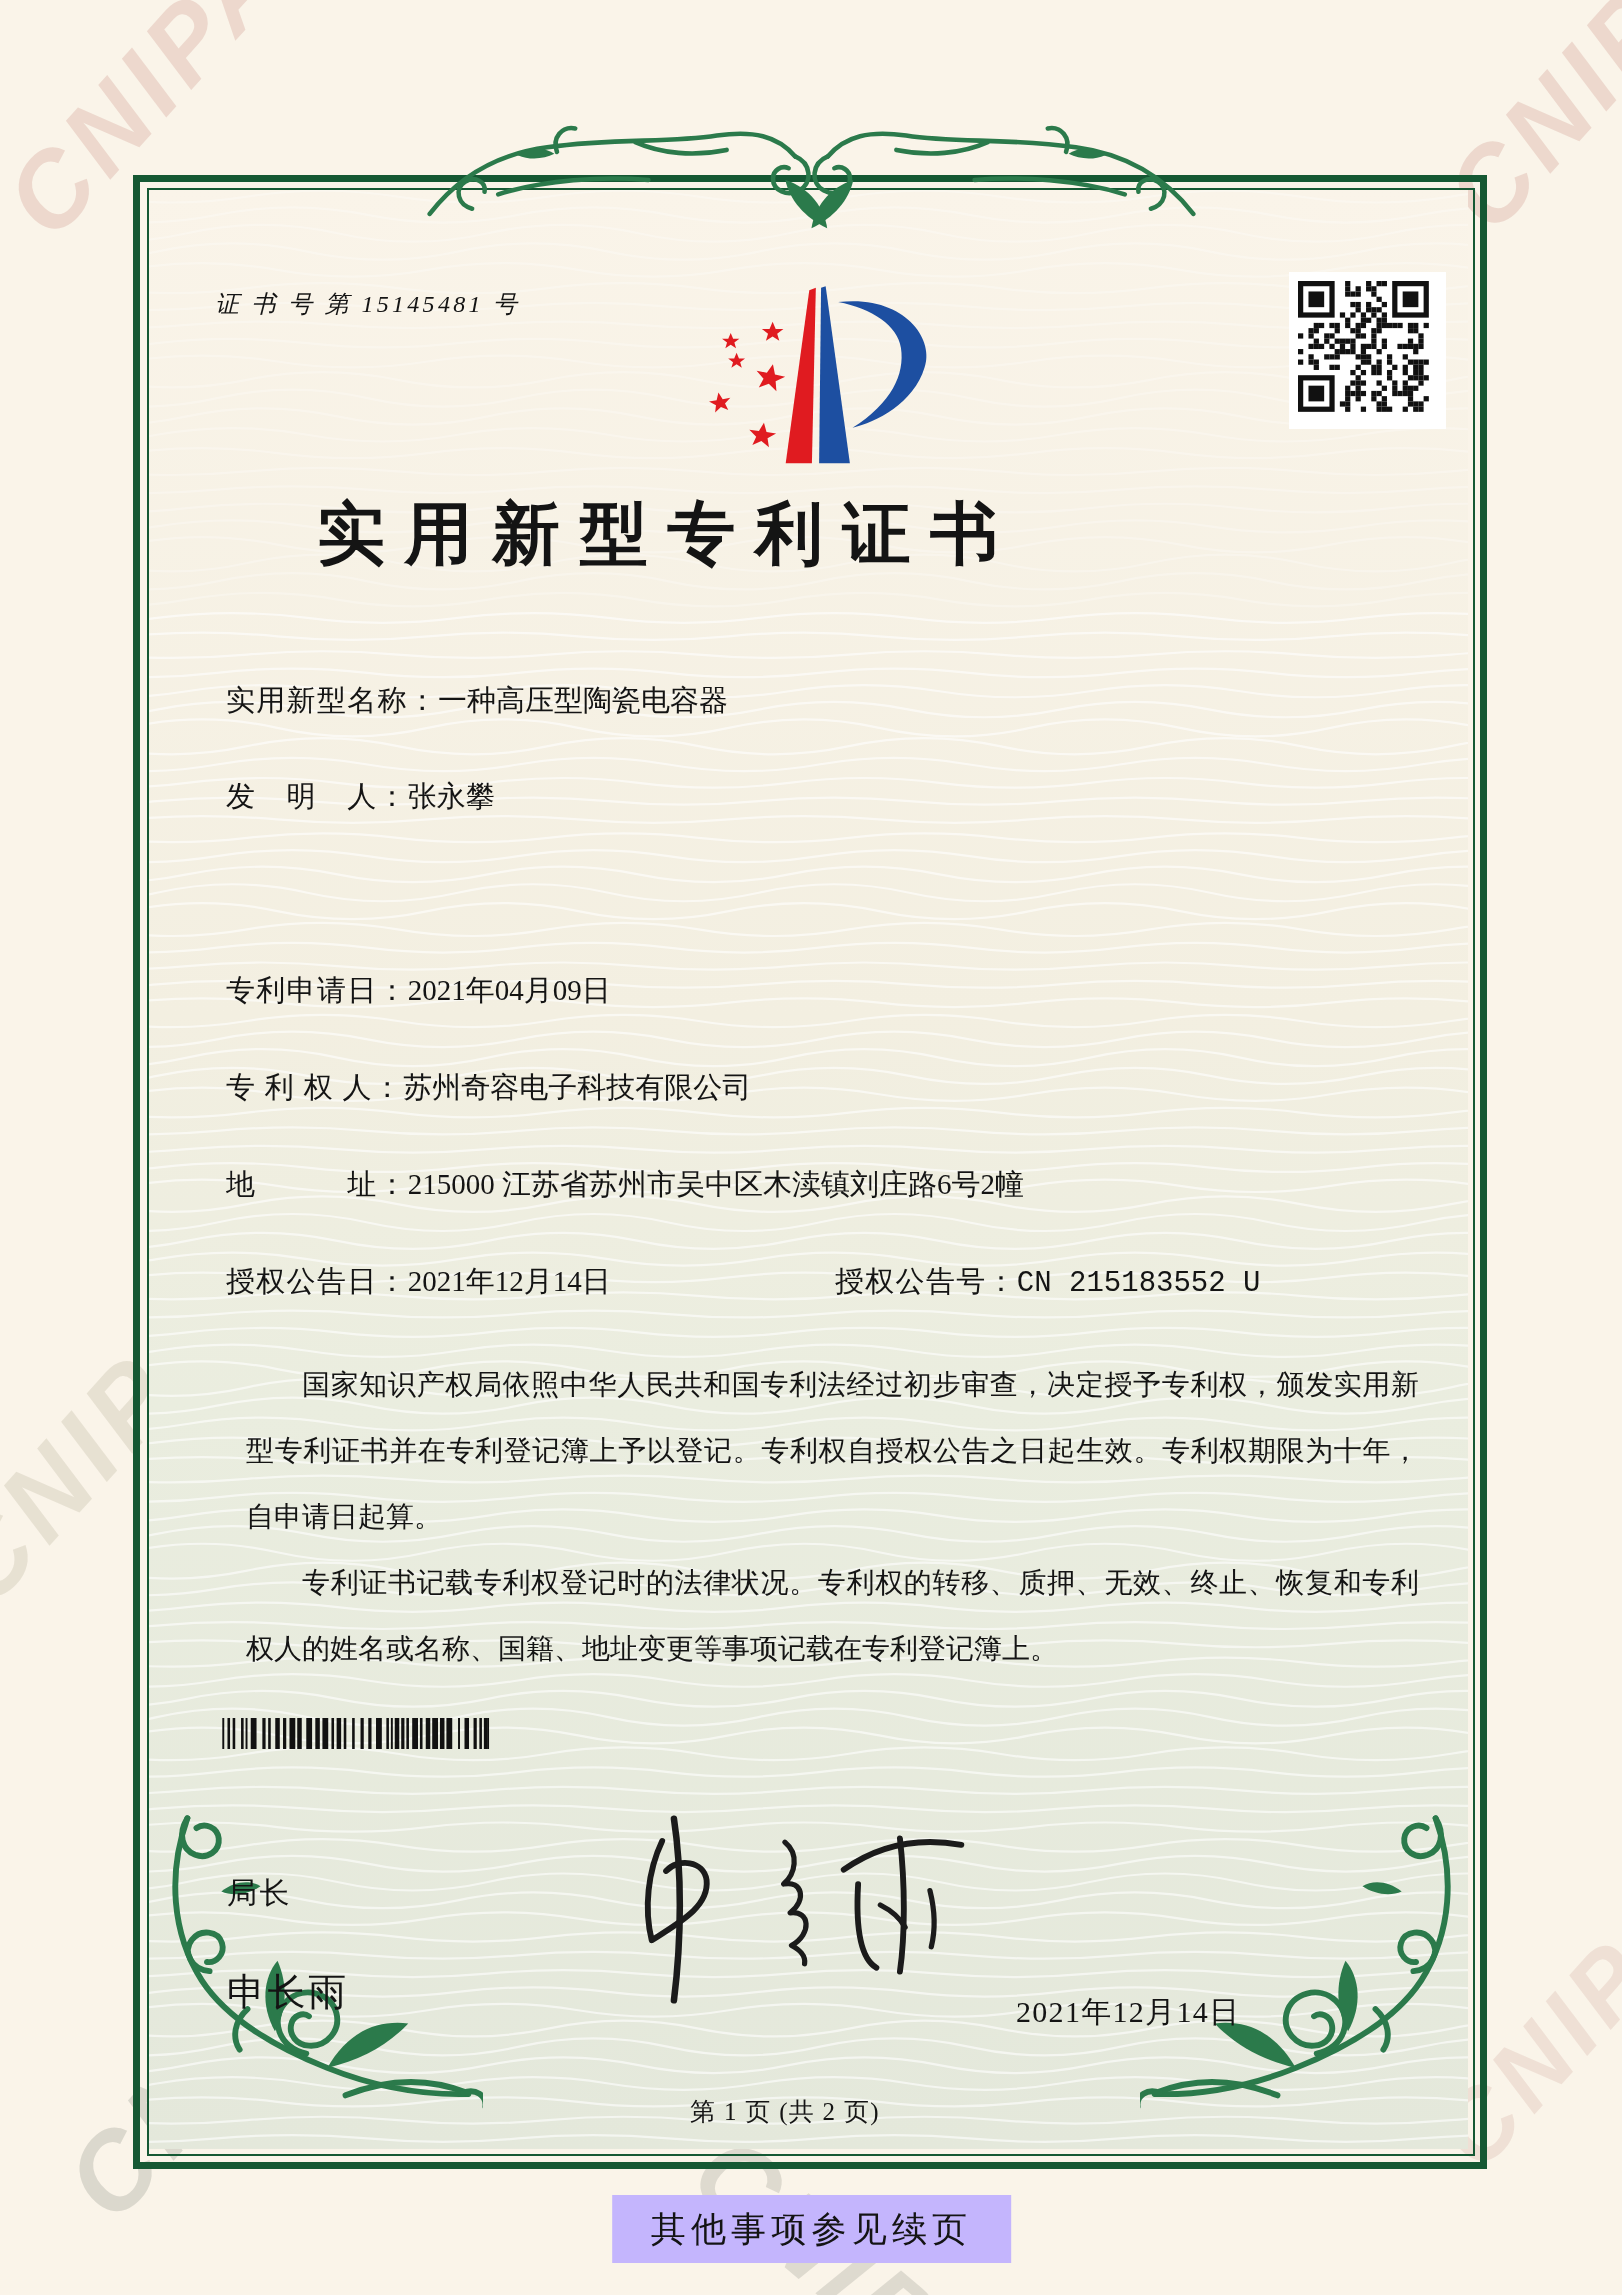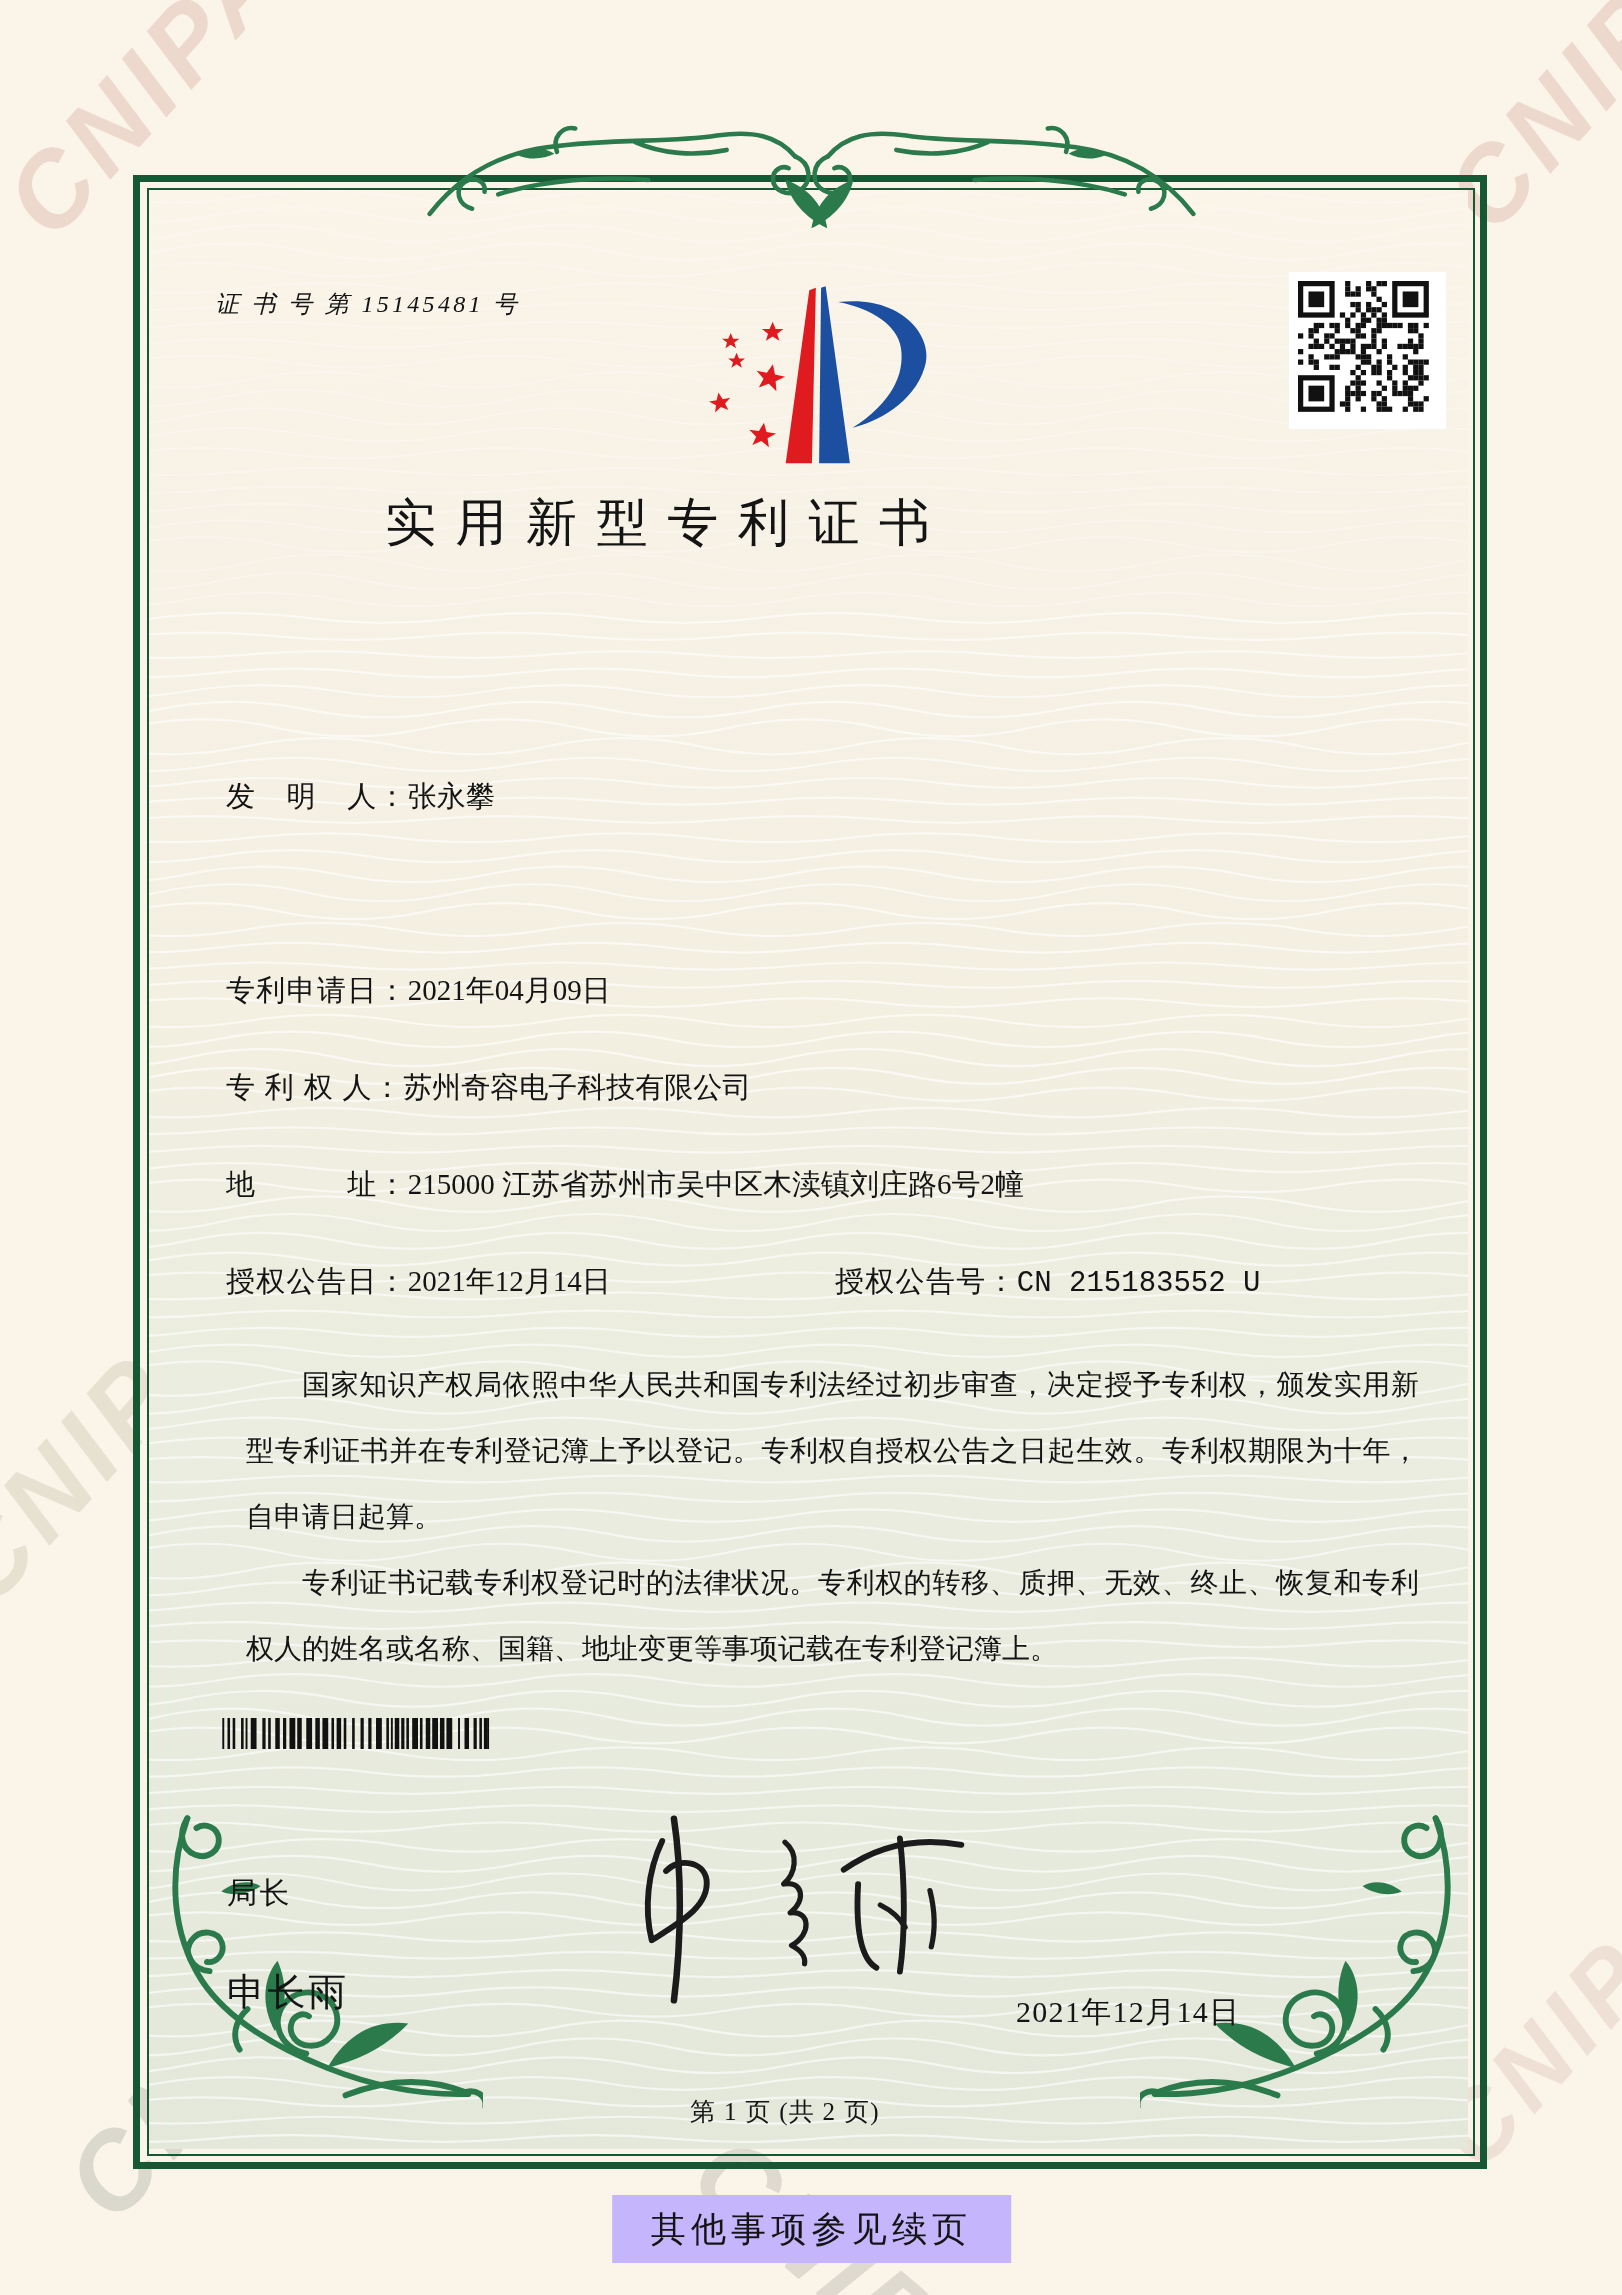--- a/index.html
+++ b/index.html
@@ -23,21 +23,21 @@
   .wave-layer{position:absolute;left:149px;top:190px;width:1319px;height:1959px;}
   
   .orn{position:absolute;pointer-events:none;}
   
   .cert-no{position:absolute;left:215px;top:288px;font-size:24px;letter-spacing:3.3px;font-style:italic;}
   .logo{position:absolute;left:707px;top:268px;}
   .qr-box{position:absolute;left:1289px;top:272px;width:157px;height:157px;background:#ffffff;}
   .qr-box svg{position:absolute;left:8.5px;top:8.5px;}
   .title{
     position:absolute;left:0;top:489px;width:1315px;text-align:center;
-    font-size:51px;font-weight:normal;letter-spacing:19.6px;text-indent:19.6px;
+    font-size:68px;font-weight:bold;letter-spacing:19.6px;text-indent:19.6px;
   }
   .field-row{position:absolute;left:226px;font-size:29px;white-space:nowrap;}
   .field-row .lbl{letter-spacing:1.3px;}
   .grant-no{position:absolute;left:609px;top:0;font-family:Liberation Mono, monospace;}
   .paras{position:absolute;left:226px;top:1352px;width:1173px;font-size:28px;line-height:66px;text-align:justify;margin-left:20px;}
   .paras p{margin:0;text-indent:2em;}
   .barcode{position:absolute;left:219px;top:1718px;}
   .director-label{position:absolute;left:227px;top:1873px;font-size:30px;letter-spacing:2.6px;}
   .director-name{position:absolute;left:227px;top:1967px;font-size:38px;letter-spacing:2.6px;}
   .signature{position:absolute;left:569px;top:1807px;}
@@ -453,20 +453,23 @@
         <rect x="152" y="8" width="40" height="40" fill="#fff"></rect>
         <rect x="160" y="16" width="24" height="24" fill="#111"></rect>
         <rect x="0" y="144" width="56" height="56" fill="#111"></rect>
         <rect x="8" y="152" width="40" height="40" fill="#fff"></rect>
         <rect x="16" y="160" width="24" height="24" fill="#111"></rect>
       </svg>
     </div>
 
   <div class="title">实用新型专利证书</div>
 
+  <div class="field-row" style="top:681px">
+    <span class="lbl">实用新型名称：</span><span>一种高压型陶瓷电容器</span>
+  </div>
   <div class="field-row" style="top:777px">
     <span class="lbl">发　明　人：</span><span>张永攀</span>
   </div>
   <div class="field-row" style="top:971px">
     <span class="lbl">专利申请日：</span><span>2021年04月09日</span>
   </div>
   <div class="field-row" style="top:1068px">
     <span class="lbl">专 利 权 人：</span><span>苏州奇容电子科技有限公司</span>
   </div>
   <div class="field-row" style="top:1165px">

